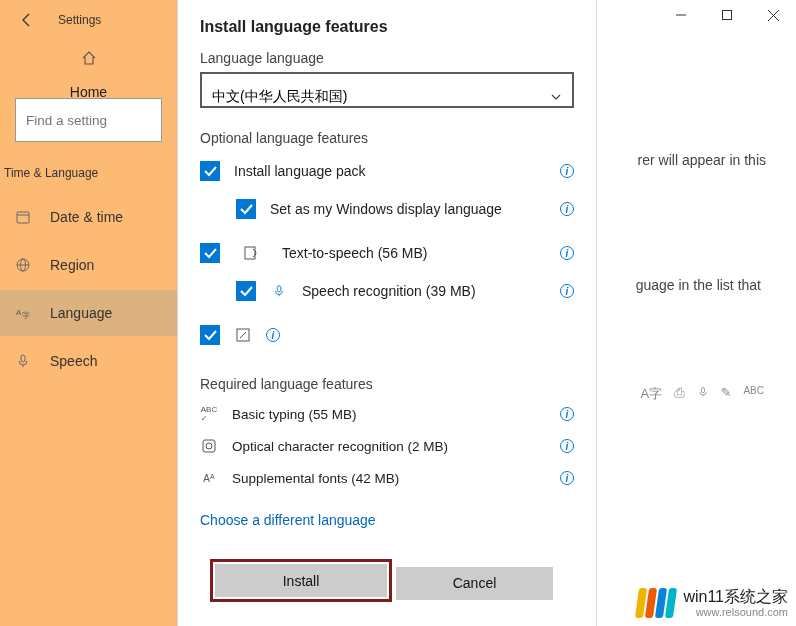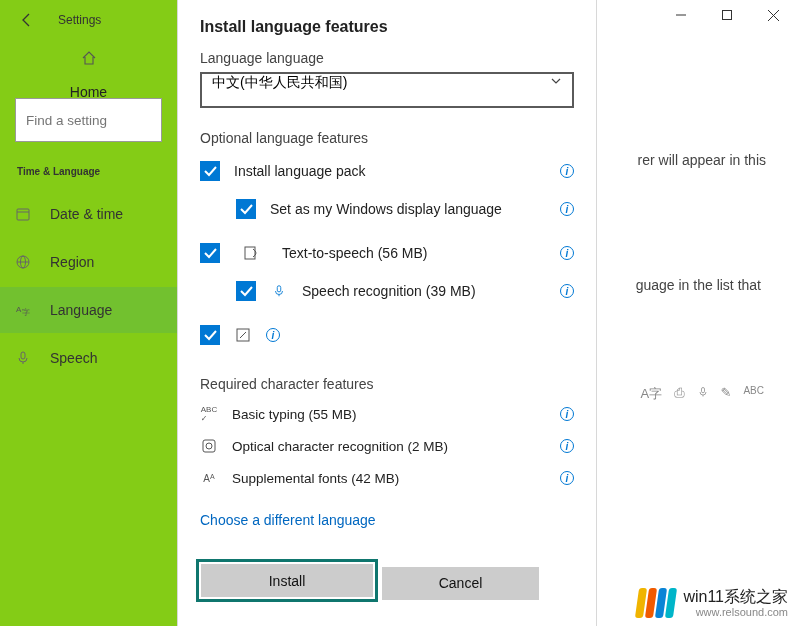--- a/index.html
+++ b/index.html
@@ -17,21 +17,21 @@
       font-size: 14px;
     }
     .window {
       width: 100%;
       height: 100%;
       display: flex;
       position: relative;
     }
     .sidebar {
       width: 177px;
-      background: #84cc16;
+      background: #fdba74;
       position: relative;
       height: 100%;
       border-right: none;
     }
     .titlebar-left {
       height: 38px;
       display: flex;
       align-items: center;
       padding-left: 18px;
       gap: 22px;
@@ -65,23 +65,23 @@
     }
     .search-box input {
       border: none;
       outline: none;
       font-size: 13.5px;
       color: #666;
       width: 100%;
       background: transparent;
     }
     .cat-header {
-      padding: 24px 17px 12px 17px;
-      font-size: 10px;
-      font-weight: 700;
+      padding: 24px 17px 12px 4px;
+      font-size: 12px;
+      font-weight: 400;
       color: #333;
     }
     .nav-item {
       display: flex;
       align-items: center;
       gap: 18px;
       padding: 0 14px;
       height: 46px;
       color: #333;
       font-size: 14px;
@@ -159,21 +159,21 @@
       font-size: 14px;
       color: #444;
       margin-bottom: 6px;
       margin-top: 6px;
     }
     .subheading.sp { margin-top: 22px; }
     .dropdown {
       border: 2px solid #5a5a5a;
       height: 36px;
       display: flex;
-      align-items: flex-start;
+      align-items: flex-end;
       padding: 0 10px;
       justify-content: space-between;
       cursor: pointer;
       margin-bottom: 8px;
     }
     .dropdown .dval { font-size: 14px; color: #000; }
     .feature-row {
       display: flex;
       align-items: center;
       height: 38px;
@@ -231,23 +231,23 @@
       font-size: 14px;
       margin-top: 18px;
       cursor: pointer;
     }
     .dialog-buttons {
       display: flex;
       padding: 0 0 24px 0;
       position: relative;
     }
     .install-wrap {
-      border: 3px solid #0f766e;
+      border: 3px solid #7f1d1d;
       padding: 2px;
-      margin-left: 18px;
+      margin-left: 32px;
       margin-right: 0px;
     }
     .btn {
       height: 33px;
       background: #ccc;
       border: none;
       font-size: 14px;
       color: #111;
       cursor: pointer;
       display: flex;
@@ -478,21 +478,21 @@
         </span>
         <span class="feat-icon">
           <svg width="16" height="16" viewBox="0 0 16 16">
               <rect x="2" y="2" width="12" height="12" stroke="#555" fill="none"></rect>
               <path d="M5 11 L11 5" stroke="#555"></path>
             </svg>
         </span>
         <span class="info-icon">i</span>
       </div>
 
-      <div class="subheading sp">Required character features</div>
+      <div class="subheading sp">Required language features</div>
 
       <div class="req-row">
         <span class="feat-icon" style="font-size:8px;color:#555;">ABC<br>✓</span>
         <span class="feat-label">Basic typing (55 MB)</span>
         <span class="info-icon">i</span>
       </div>
 
       <div class="req-row">
         <span class="feat-icon">
           <svg width="16" height="16" viewBox="0 0 16 16">

